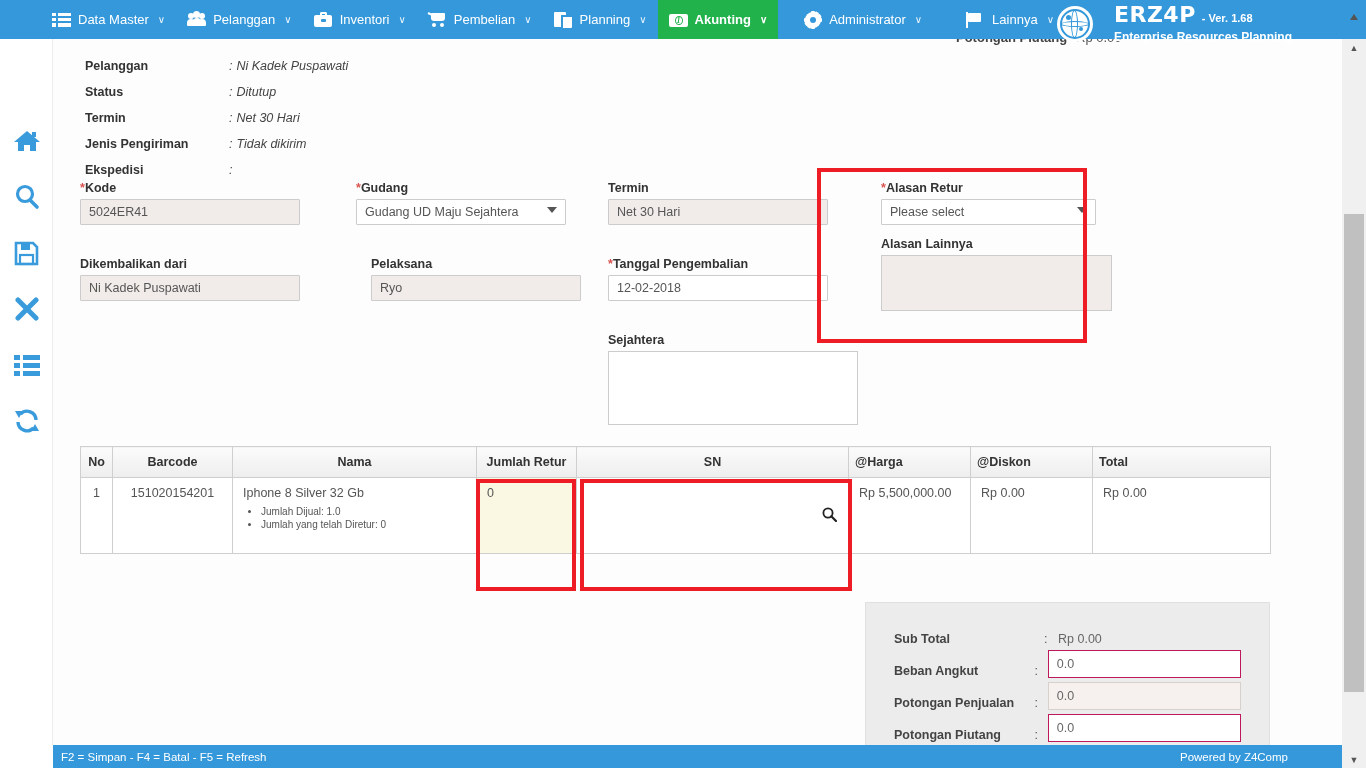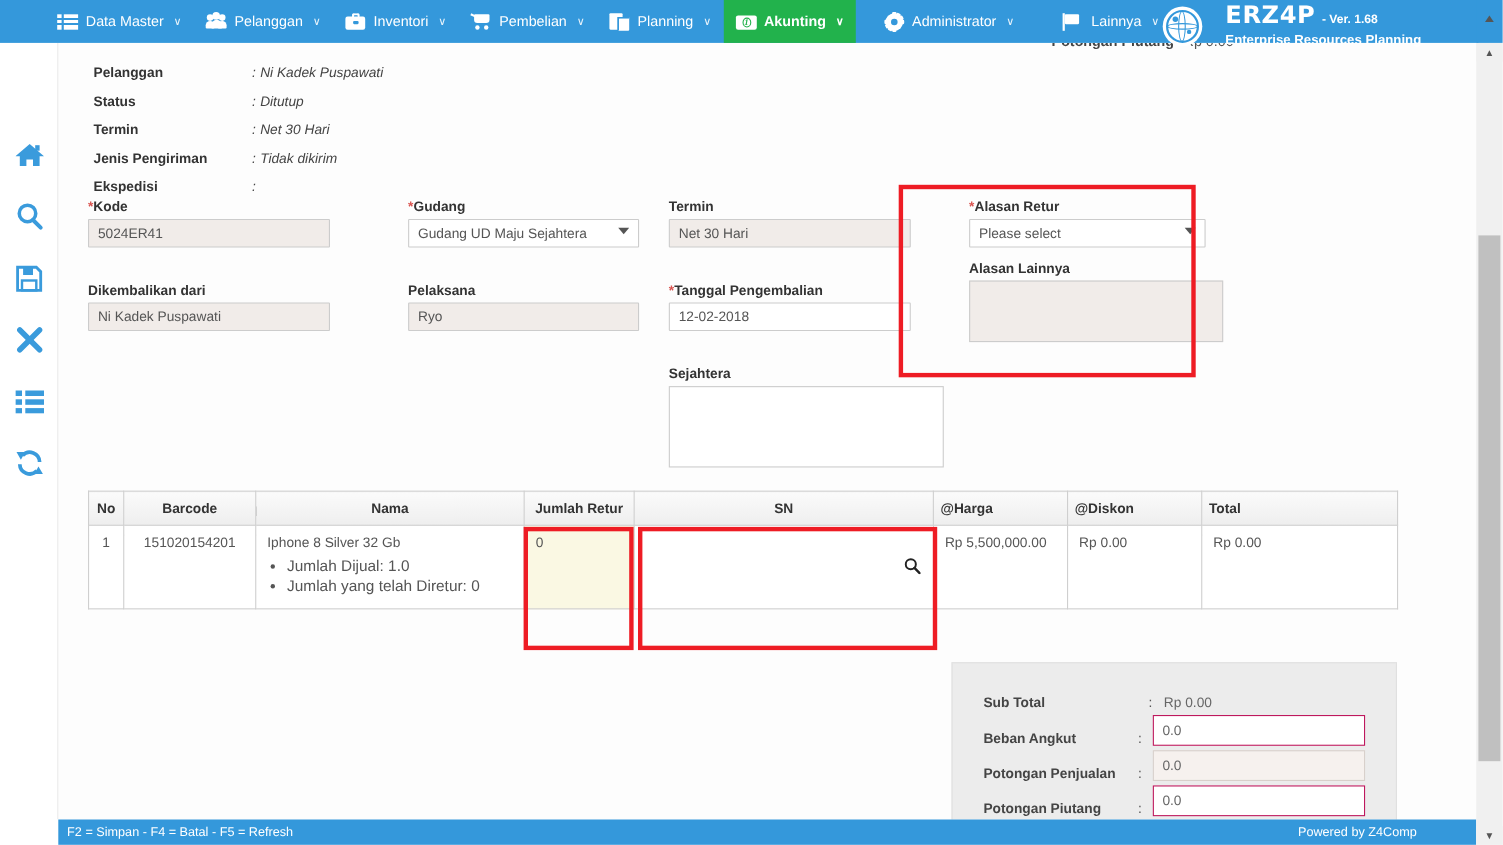--- a/index.html
+++ b/index.html
@@ -167,21 +167,21 @@
   }
   table.grid th.lefted { text-align:left; }
   table.grid td {
     border:1px solid #cfcfcf; font-size:12.5px; color:#555; vertical-align:top;
     padding:8px 10px; height:76px; background:#fff;
   }
   td.c-no { text-align:center; vertical-align:middle; }
   td.c-bar { text-align:center; }
   td.c-qty { background:#faf8e3 !important; vertical-align:middle; }
   .bullets { margin:6px 0 0 18px; }
-  .bullets li { margin:2px 0; list-style:disc; font-size:14px;}
+  .bullets li { margin:2px 0; list-style:disc; font-size:10px;}
   td.c-sn { position:relative; }
   .sn-search { position:absolute; right:11px; top:50%; transform:translateY(-50%); cursor:pointer; }
 
   
   .totals {
     position:absolute; top:563px; left:812px; width:405px;
     background:#ececec; border:1px solid #e0e0e0; padding:11px 28px 12px 28px;
   }
   .trow { display:flex; align-items:flex-end; min-height:32px; }
   .trow .tl { width:150px; font-size:12.5px; font-weight:bold; color:#444; }
@@ -407,21 +407,21 @@
 
     <div class="fld" style="left:0px; top:0px; width:220px;">
       <label class="fld-lbl"><span class="req">*</span><span>Kode</span></label>
       <input class="inp" type="text" value="5024ER41" style="">
     </div>
     <div class="fld" style="left:0px; top:76px; width:220px;">
       <label class="fld-lbl">Dikembalikan dari</label>
       <input class="inp" type="text" value="Ni Kadek Puspawati" style="">
     </div>
 
-    <div class="fld" style="left:291px; top:0px; width:210px;">
+    <div class="fld" style="left:276px; top:0px; width:210px;">
       <label class="fld-lbl"><span class="req">*</span><span>Gudang</span></label>
       <div class="selwrap">
         <input class="inp white" type="text" readonly="" value="Gudang UD Maju Sejahtera" style="">
         <span class="arrow"></span>
       </div>
     </div>
     <div class="fld" style="left:291px; top:76px; width:210px;">
       <label class="fld-lbl">Pelaksana</label>
       <input class="inp" type="text" value="Ryo" style="">
     </div>

